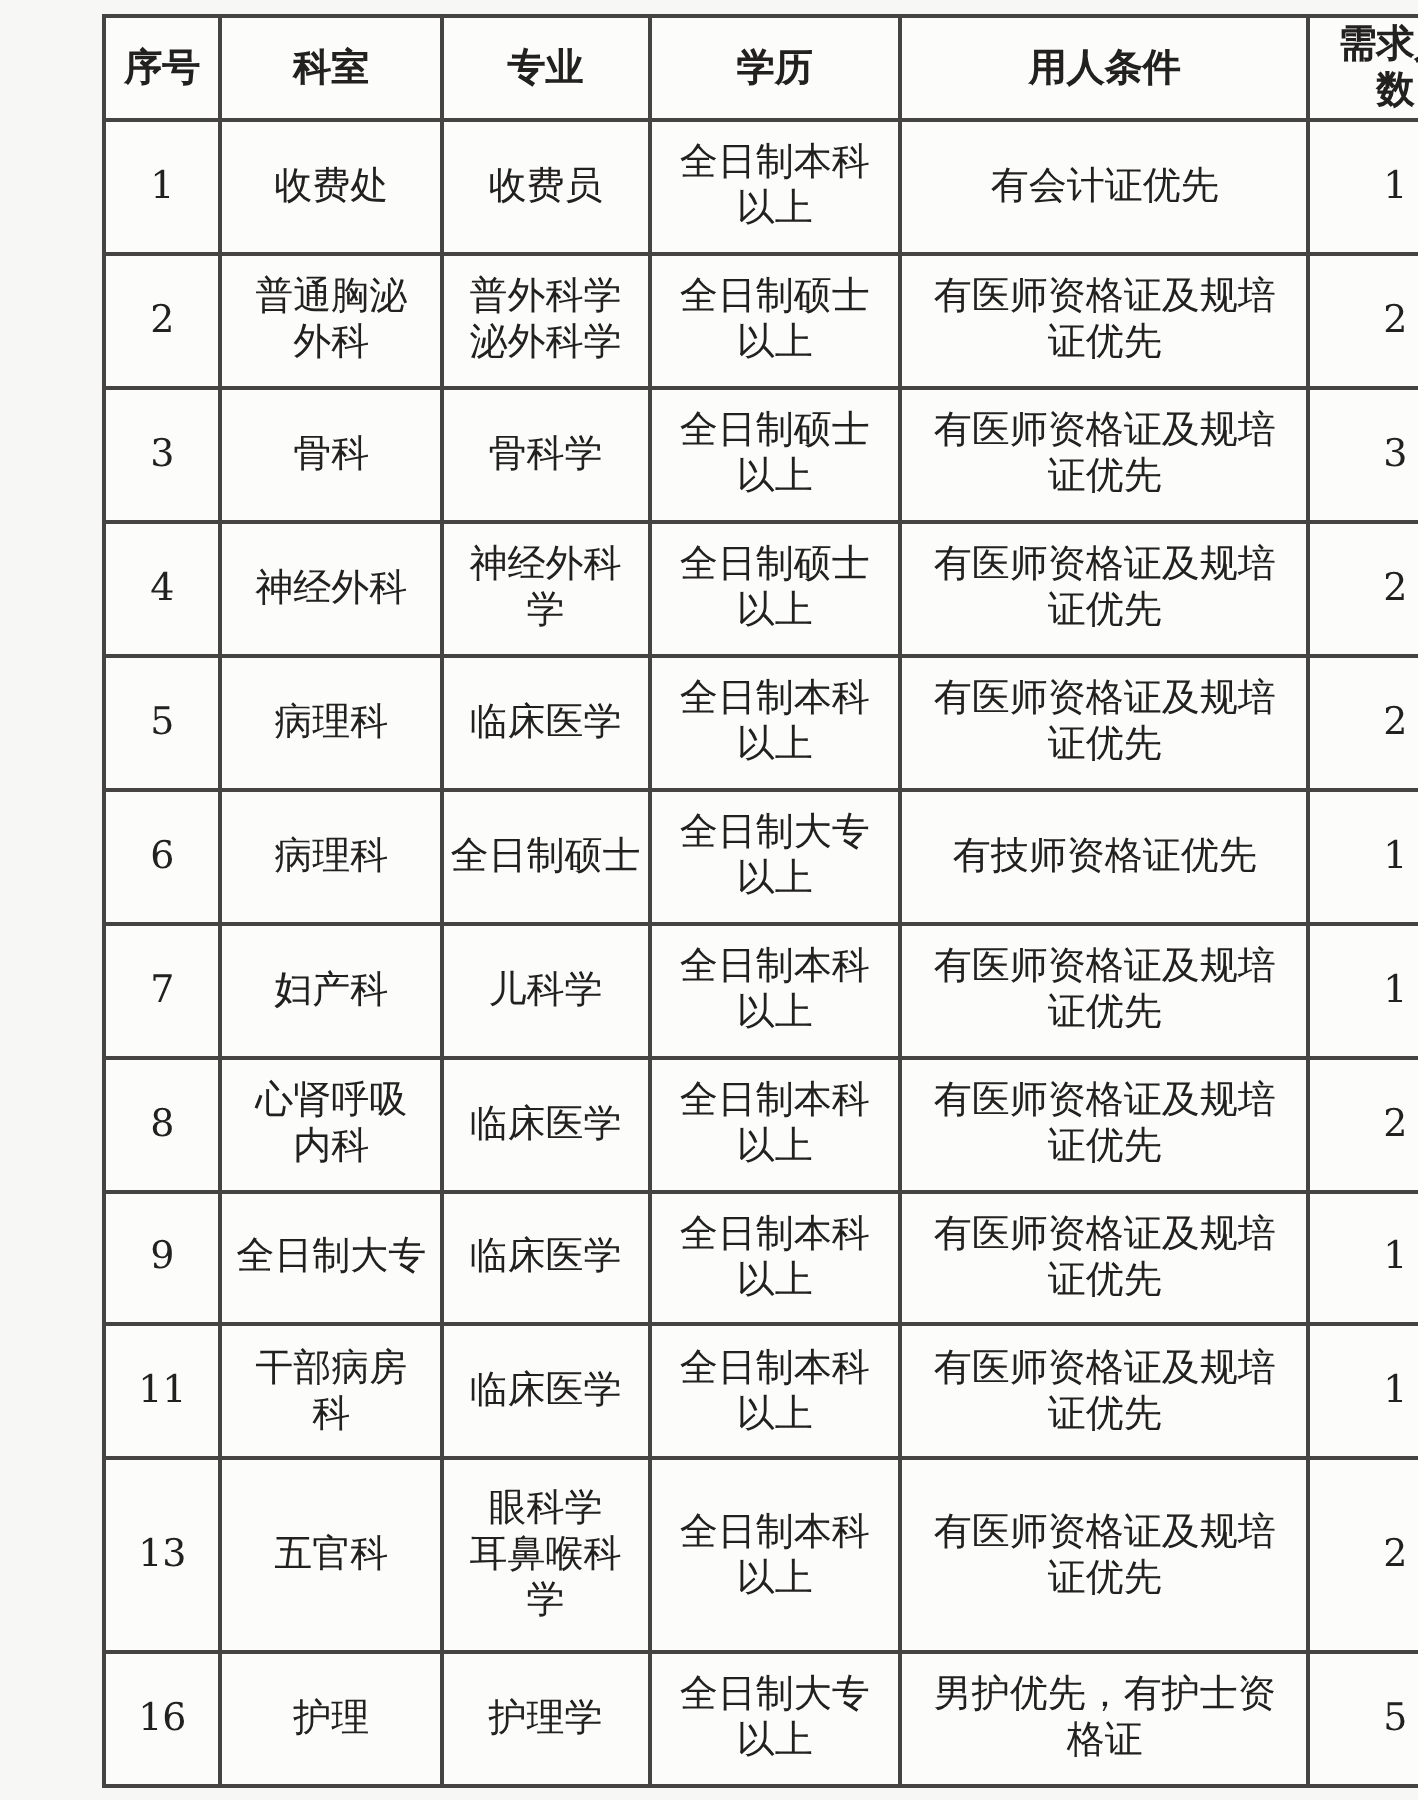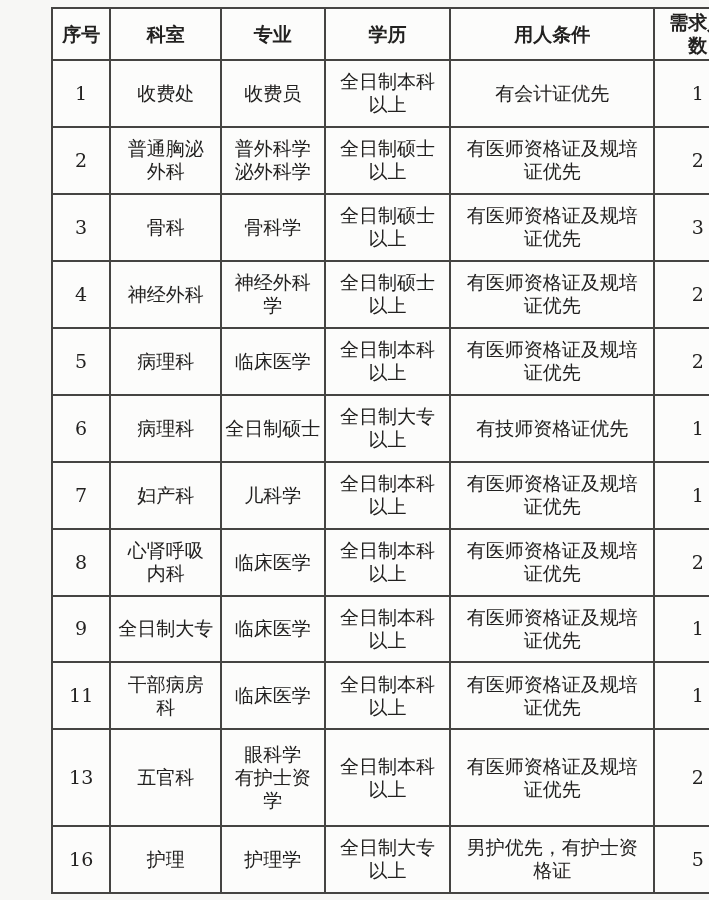--- a/index.html
+++ b/index.html
@@ -179,21 +179,21 @@
     <td>全日制本科
 以上</td>
     <td>有医师资格证及规培
 证优先</td>
     <td>1</td>
   </tr>
         <tr class="r">
     <td>13</td>
     <td>五官科</td>
     <td>眼科学
-有护士资
+耳鼻喉科
 学</td>
     <td>全日制本科
 以上</td>
     <td>有医师资格证及规培
 证优先</td>
     <td>2</td>
   </tr>
         <tr class="r">
     <td>16</td>
     <td>护理</td>

